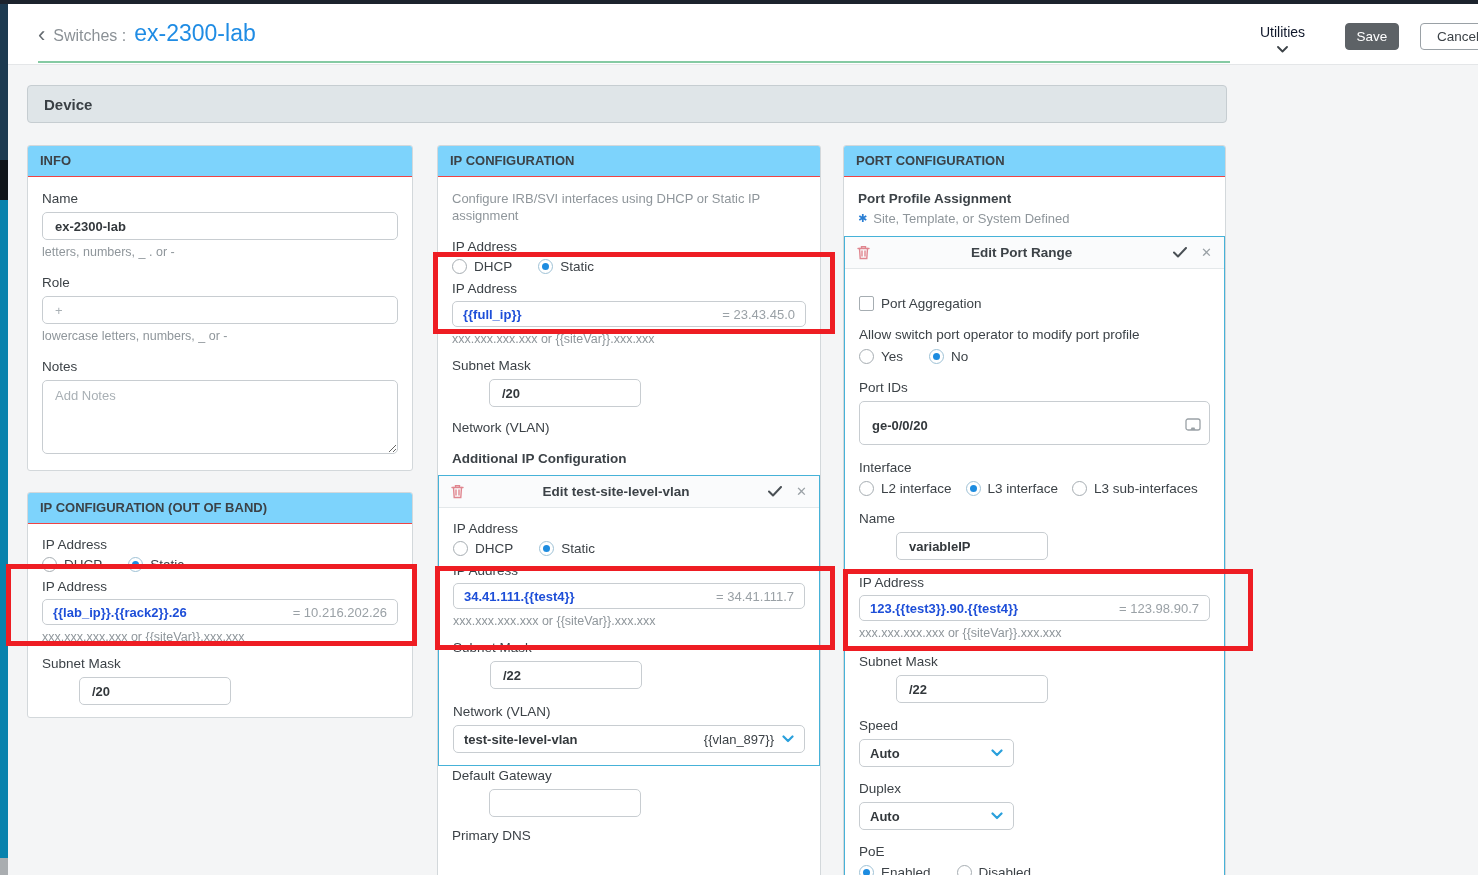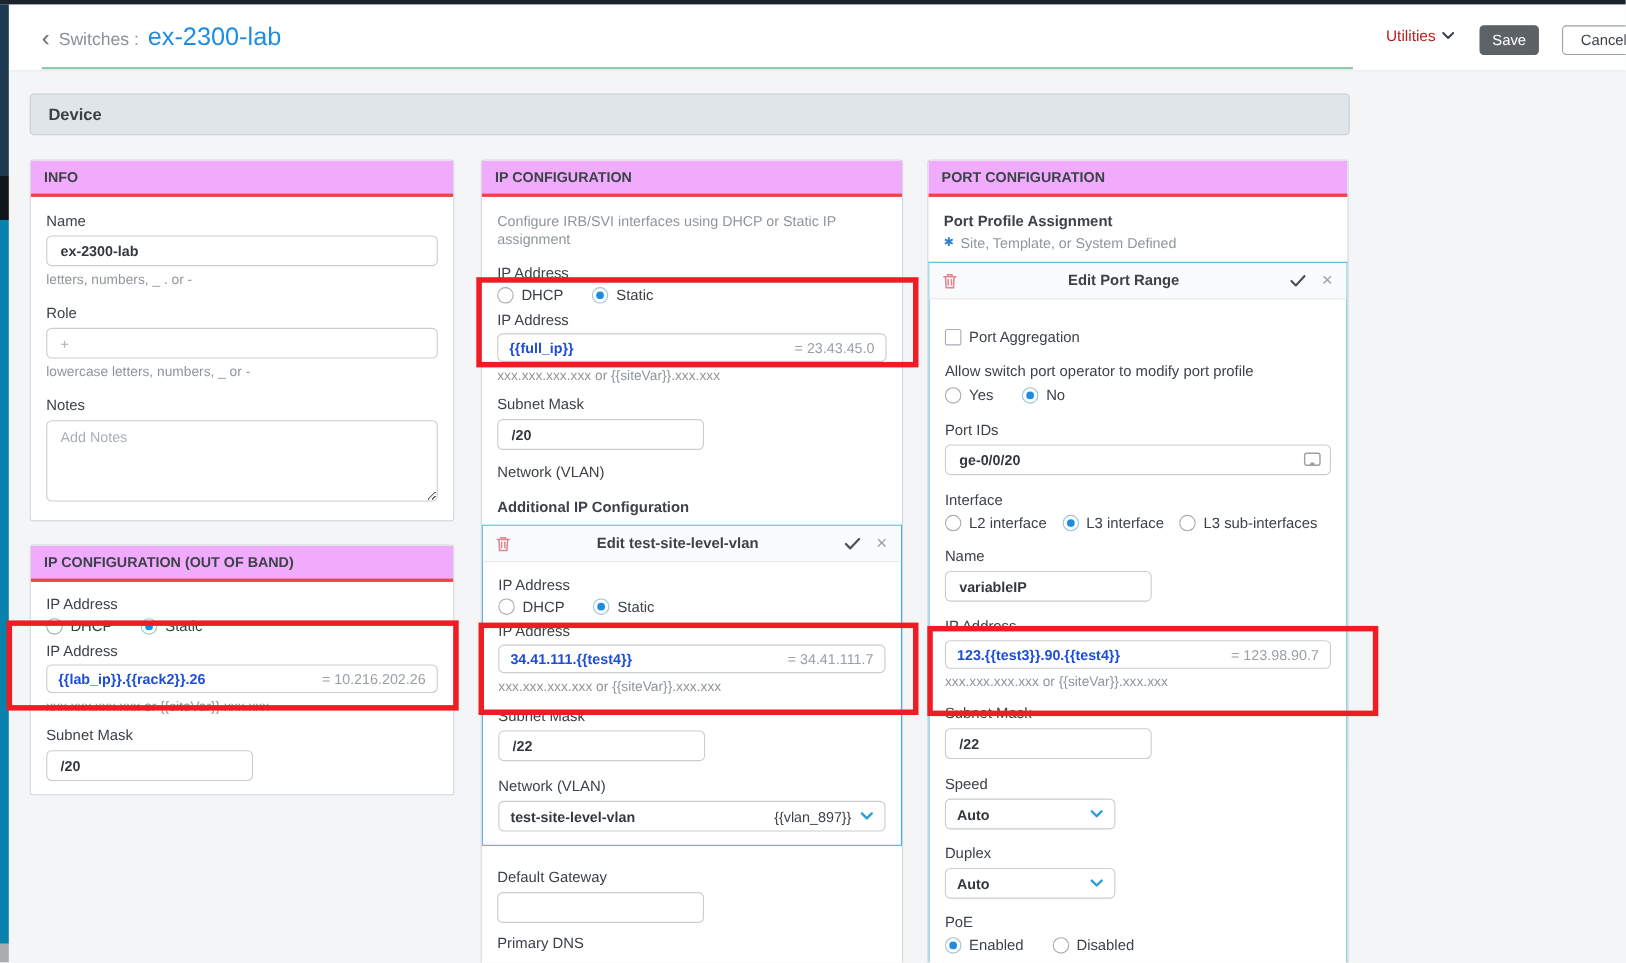--- a/index.html
+++ b/index.html
@@ -18,45 +18,45 @@
   .edge.gray { top:858px; height:17px; background:#a9adb0; }
 
   
   .header { position:absolute; left:8px; top:4px; width:1470px; height:61px; background:#ffffff; border-bottom:1px solid #e4e6e8; z-index:3;}
   .title-wrap { position:absolute; left:30px; top:16px; display:flex; align-items:baseline; gap:8px; }
   .back { font-size:22px; color:#666c71; line-height:22px; cursor:pointer; position:relative; top:1px; }
   .crumb { font-size:16px; color:#8b9196; }
   .page-title { font-size:23px; color:#1f8ce4; font-weight:400; }
   .greenline { position:absolute; left:30px; top:57px; width:1192px; height:2px; background:#85caa3; }
   .hdr-controls { position:absolute; top:0; left:0; width:100%; height:100%; }
-  .utilities { position:absolute; left:1252px; top:20px; font-size:14px; color:#b91c1c; display:flex; align-items:center; gap:6px; cursor:pointer; }
+  .utilities { position:absolute; left:1252px; top:20px; font-size:14px; color:#0f172a; display:flex; align-items:center; gap:6px; cursor:pointer;flex-direction:column; }
   .btn { position:absolute; top:19px; height:27px; border-radius:4px; font-size:13.5px; display:flex; align-items:center; justify-content:center; cursor:pointer; }
   .btn-save { left:1337px; width:54px; background:#5d6266; color:#ffffff; border:1px solid #5d6266; }
   .btn-cancel { left:1412px; width:76px; background:#ffffff; color:#3c4247; border:1px solid #9aa1a6; }
 
   
   .device-bar { position:absolute; left:27px; top:85px; width:1200px; height:38px; background:#dfe5e8; border:1px solid #c6cdd1; border-radius:4px; display:flex; align-items:center; padding-left:16px; font-weight:700; font-size:15px; color:#3a4045; }
 
   
   .col { position:absolute; top:145px; }
   .col1 { left:27px; width:386px; }
   .col2 { left:437px; width:384px; }
   .col3 { left:843px; width:383px; }
   .panel { background:#ffffff; border:1px solid #d3d8db; border-radius:3px; overflow:hidden; }
-  .panel-hd { background:#f0abfc; border-bottom:3px solid #ef4444; padding:8px 12px; font-size:13px; font-weight:700; color:#3c4247; line-height:14px; }
+  .panel-hd { background:#7dd3fc; border-bottom:1px solid #ef4444; padding:8px 12px; font-size:13px; font-weight:700; color:#3c4247; line-height:14px; }
   .pad { padding-left:14px; padding-right:14px; }
   .desc { margin-top:13px; font-size:13px; line-height:17px; color:#8f969b; }
   .lbl { margin-top:14px; font-size:13.5px; line-height:17px; color:#3c4247; }
   .lbl.bold { font-weight:700; }
   .lbl.tight { margin-top:12px; }
   .hint { margin-top:4px; font-size:12.5px; line-height:16px; color:#8f969b; }
 
   .tinput { margin-top:5px; height:28px; width:100%; border:1px solid #c8cdd1; border-radius:5px; background:#fff; font-family:inherit; font-size:13px; font-weight:700; color:#33383c; padding:0 12px; outline:none; }
   .tinput::placeholder { color:#a9b0b5; font-weight:400; }
-  .tinput.small { width:188px; }
+  .tinput.small { width:152px;margin-left:37px; }
   textarea.tinput { height:74px; padding-top:7px; resize:both; font-weight:400; }
 
   .ip-wrap { margin-top:4px; height:26px; border:1px solid #c8cdd1; border-radius:5px; background:#fff; display:flex; align-items:center; padding:0 10px; }
   .ip-wrap input { flex:1; border:none; outline:none; font-family:inherit; font-size:13px; font-weight:700; color:#1d4ed8; min-width:30px; background:transparent; }
   .ip-resolved { font-size:13px; color:#9aa1a6; white-space:nowrap; }
 
   .radio-row { margin-top:3px; display:flex; align-items:center; gap:26px; height:17px;text-align:right; }
   .radio-row.loose { margin-top:5px; }
   .radio { display:flex; align-items:center; gap:7px; font-size:13.5px; color:#3c4247; cursor:pointer; }
   .rdot { width:15px; height:15px; border-radius:50%; border:1px solid #a6adb2; background:#fff; position:relative; flex:none; }
@@ -69,21 +69,21 @@
   .select .sid { font-size:13px; color:#3c4247; margin-right:8px; }
   .select.small { width:155px; }
 
   .subpanel { border:1px solid #46b2d8; background:#fff; margin-top:8px; }
   .subpanel-hd { display:flex; background:#fafbfc; border-bottom:1px solid #e4e8ea; padding:8px 12px; }
   .subpanel-hd .sp-title { flex:1; text-align:center; font-size:13.5px; font-weight:700; color:#3c4247; }
   .icon-btn { cursor:pointer; display:flex; align-items:center; }
   .x-icon { font-size:13px; color:#9aa1a6; margin-left:14px; cursor:pointer; }
   .asterisk { color:#2b7fd4; font-size:11px; margin-right:6px; }
   .note { margin-top:4px; font-size:13px; color:#8f969b; display:flex; align-items:center; }
-  .pids-wrap { margin-top:5px; height:28px; border:1px solid #c8cdd1; border-radius:5px; display:flex; align-items:center; padding:0 8px 0 12px; background:#fff; }
+  .pids-wrap { margin-top:5px; height:44px; border:1px solid #c8cdd1; border-radius:5px; display:flex; align-items:flex-start; padding:16px 8px 0 12px; background:#fff; }
   .pids-wrap input { flex:1; border:none; outline:none; font-family:inherit; font-size:13px; font-weight:700; color:#33383c; background:transparent; }
 
   
   .redbox { position:absolute; border:5px solid #ee1d23; z-index:50; pointer-events:none; }
   .rb1 { left:433px; top:252px; width:402px; height:82px; }
   .rb2 { left:6px;   top:564px; width:411px; height:82px; }
   .rb3 { left:435px; top:566px; width:400px; height:84px; }
   .rb4 { left:843px; top:569px; width:410px; height:82px; }
   .spacer-b { height:12px; }
 </style>
@@ -237,21 +237,21 @@
           <span class="sid">{{vlan_897}}</span>
           <svg width="12" height="8" viewBox="0 0 12 8">
               <polyline points="1.5,1.5 6,6 10.5,1.5" fill="none" stroke="#2aa0dc" stroke-width="2.2" stroke-linecap="round" stroke-linejoin="round"></polyline>
             </svg>
         </div>
         <div class="spacer-b"></div>
       </div>
     </div>
 
     <div class="pad">
-      <div class="lbl" style="margin-top:20px">Default Gateway</div>
+      <div class="lbl" style="margin-top:1px">Default Gateway</div>
       <input class="tinput small" style="">
       <div class="lbl" style="margin-top:10px">Primary DNS</div>
       
     </div>
   </div>
 </div>
 
 <div class="col col3">
   <div class="panel" style="height:760px">
     <div class="panel-hd">PORT CONFIGURATION</div>

